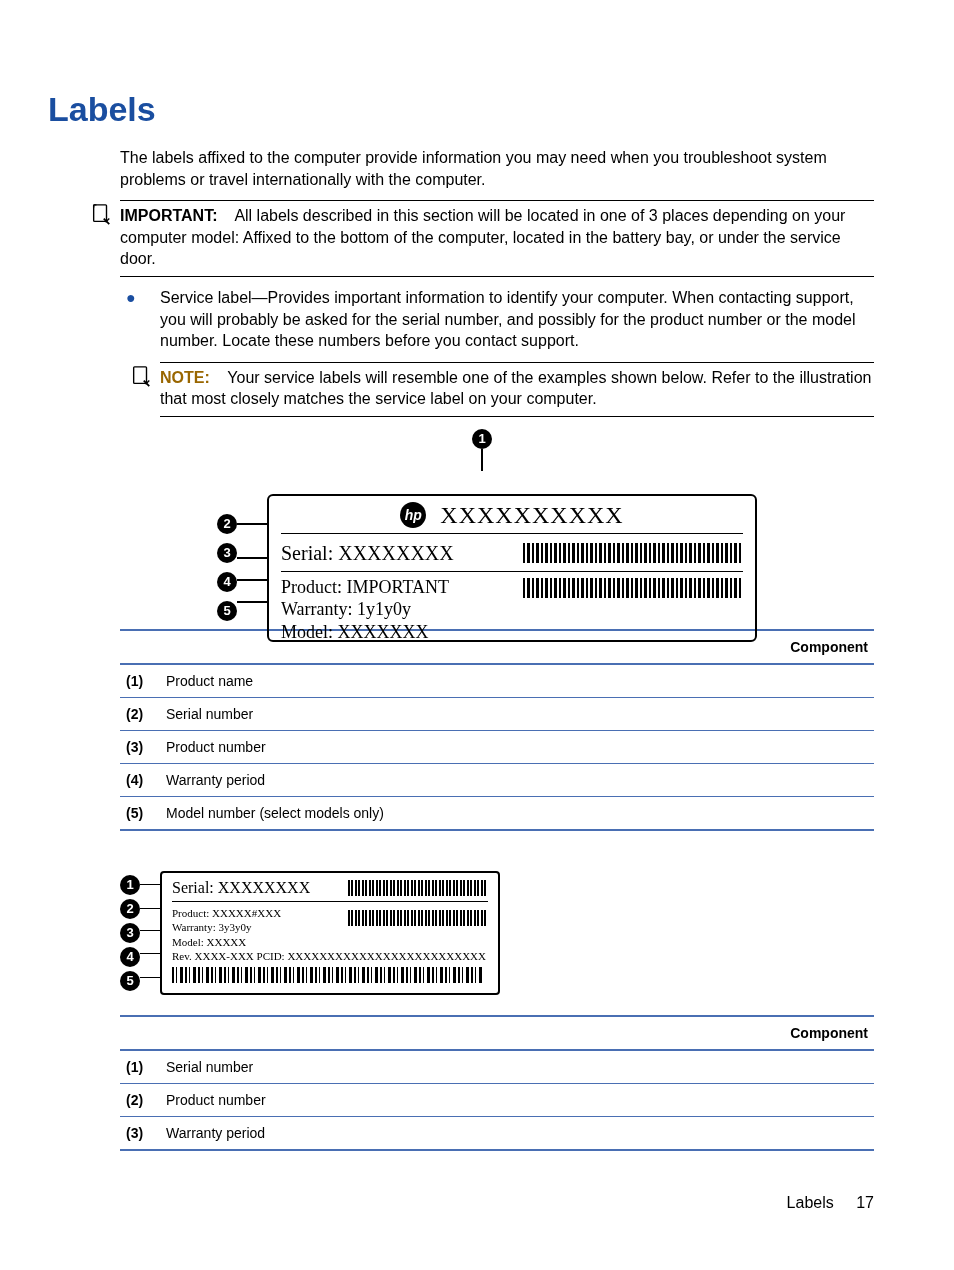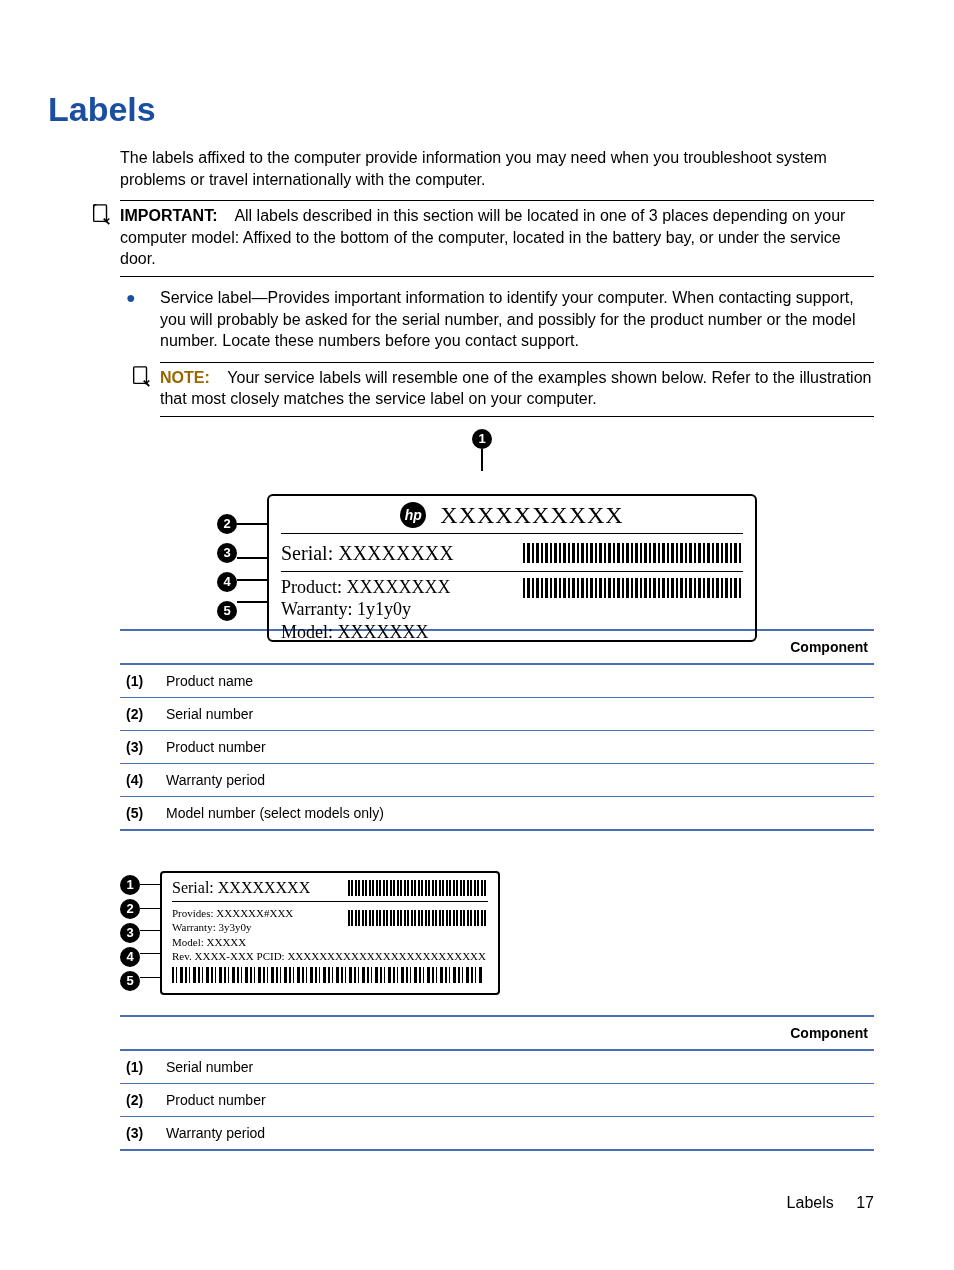--- a/index.html
+++ b/index.html
@@ -258,21 +258,21 @@
           <div class="dia1-title-row">
             <span class="hp-logo">hp</span>
             <span class="dia1-title">XXXXXXXXXX</span>
           </div>
           <div class="dia1-serial-row">
             <span>Serial:  XXXXXXXX</span>
             <span class="barcode-sm"></span>
           </div>
           <div style="display:flex; justify-content:space-between; align-items:flex-start;">
             <div>
-              <div class="dia1-line">Product: XXXXXXXX</div>
+              <div class="dia1-line">Product: IMPORTANT</div>
               <div class="dia1-line">Warranty: 1y1y0y</div>
               <div class="dia1-line">Model: XXXXXXX</div>
             </div>
             <span class="barcode-sm" style="margin-top:2px;"></span>
           </div>
         </div>
       </div>
 
       <table class="comp-table">
         <thead>
@@ -318,21 +318,21 @@
       <div class="dia2-conn" style="top:59px;"></div>
       <div class="dia2-conn" style="top:82px;"></div>
       <div class="dia2-conn" style="top:106px;"></div>
       <div class="dia2-box">
         <div class="dia2-serial-row">
           <span>Serial:  XXXXXXXX</span>
           <span class="barcode-xs"></span>
         </div>
         <div style="display:flex; justify-content:space-between;">
           <div>
-            <div class="dia2-line">Provides: XXXXXX#XXX</div>
+            <div class="dia2-line">Product: XXXXX#XXX</div>
             <div class="dia2-line">Warranty: 3y3y0y</div>
             <div class="dia2-line">Model: XXXXX</div>
           </div>
           <span class="barcode-xs" style="margin-top:4px;"></span>
         </div>
         <div class="dia2-line">Rev. XXXX-XXX  PCID: XXXXXXXXXXXXXXXXXXXXXXXXX</div>
         <div class="barcode-long"></div>
       </div>
     </div>
 

